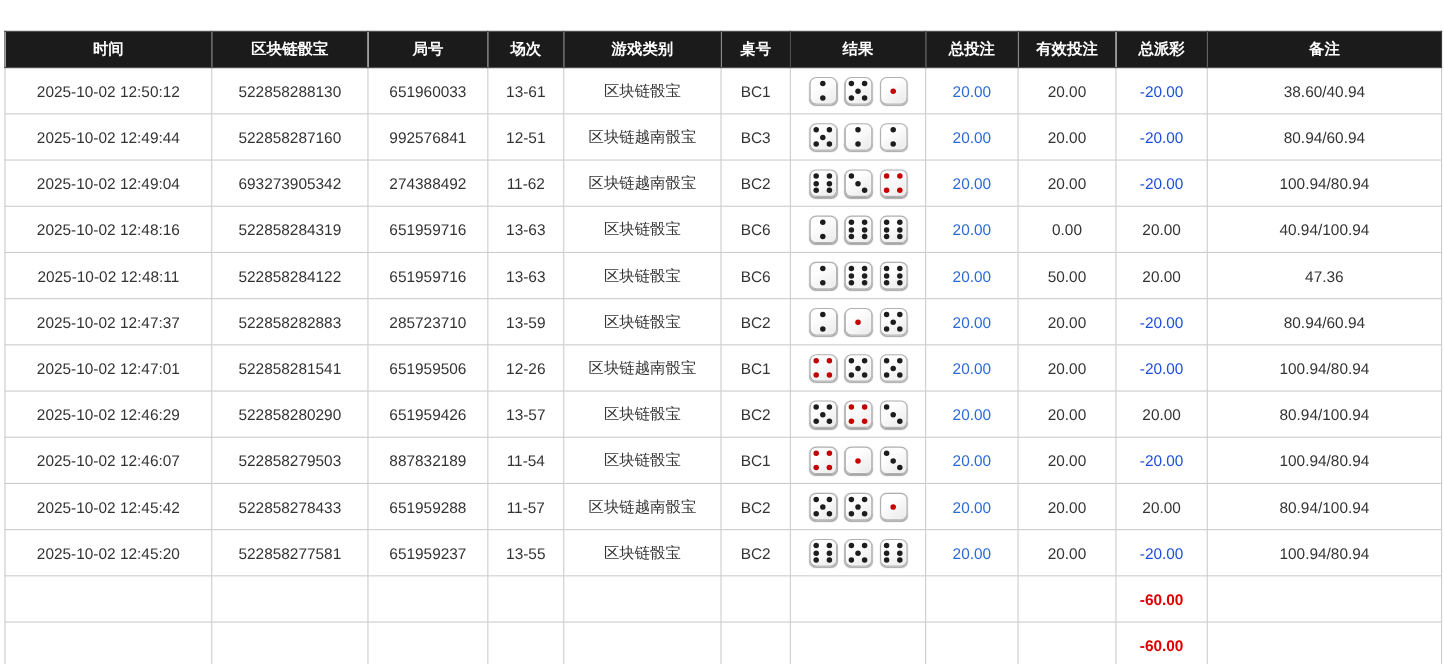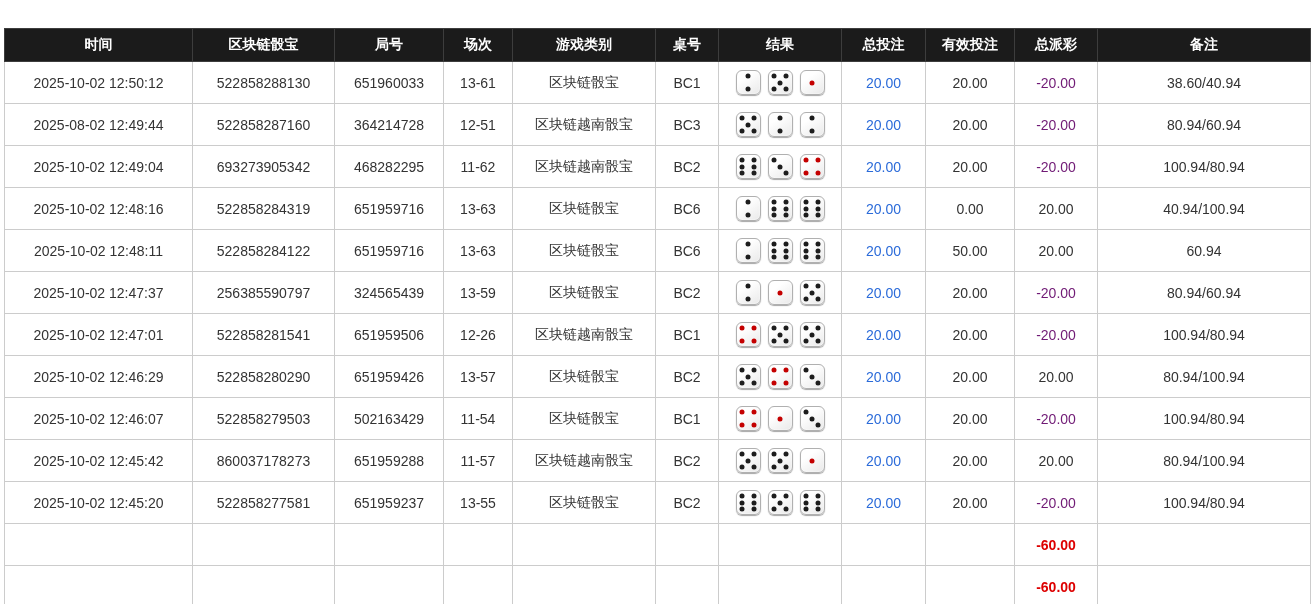--- a/index.html
+++ b/index.html
@@ -33,21 +33,21 @@
     background: #ffffff;
     border: 1px solid #cccccc;
     height: 42px;
     padding: 4px 4px;
     text-align: center;
     vertical-align: middle;
     white-space: nowrap;
     overflow: hidden;
   }
   .amount-link { color: #2b6bd9; cursor: pointer; text-decoration: none; }
-  .neg { color: #701a75; }
+  .neg { color: #1d4ed8; }
   tr.summary-row td {
     background: #a3a3a3;
     color: #ffffff;
     font-weight: bold;
     border: 2px solid #ffffff;
     height: 38px;
   }
   tr.summary-row td.neg-cell { color: #dd0000; }
   
   .dice-wrap { display: flex; justify-content: center; align-items: center; gap: 7px; }
@@ -126,23 +126,23 @@
               <span class="pip red" style="top: 50%; left: 50%;"></span>
             </span>
           </span>
         </td>
         <td><span class="amount-link">20.00</span></td>
         <td>20.00</td>
         <td class="neg">-20.00</td>
         <td>38.60/40.94</td>
       </tr>
       <tr>
-        <td>2025-08-02 12:49:44</td>
+        <td>2025-10-02 12:49:44</td>
         <td>522858287160</td>
-        <td>364214728</td>
+        <td>992576841</td>
         <td>12-51</td>
         <td>区块链越南骰宝</td>
         <td>BC3</td>
         <td>
           <span class="dice-wrap">
             <span class="die">
               <span class="pip" style="top: 22%; left: 22%;"></span>
               <span class="pip" style="top: 22%; left: 78%;"></span>
               <span class="pip" style="top: 50%; left: 50%;"></span>
               <span class="pip" style="top: 78%; left: 22%;"></span>
@@ -159,21 +159,21 @@
           </span>
         </td>
         <td><span class="amount-link">20.00</span></td>
         <td>20.00</td>
         <td class="neg">-20.00</td>
         <td>80.94/60.94</td>
       </tr>
       <tr>
         <td>2025-10-02 12:49:04</td>
         <td>693273905342</td>
-        <td>468282295</td>
+        <td>274388492</td>
         <td>11-62</td>
         <td>区块链越南骰宝</td>
         <td>BC2</td>
         <td>
           <span class="dice-wrap">
             <span class="die">
               <span class="pip" style="top: 22%; left: 22%;"></span>
               <span class="pip" style="top: 50%; left: 22%;"></span>
               <span class="pip" style="top: 78%; left: 22%;"></span>
               <span class="pip" style="top: 22%; left: 78%;"></span>
@@ -261,26 +261,26 @@
               <span class="pip" style="top: 78%; left: 22%;"></span>
               <span class="pip" style="top: 22%; left: 78%;"></span>
               <span class="pip" style="top: 50%; left: 78%;"></span>
               <span class="pip" style="top: 78%; left: 78%;"></span>
             </span>
           </span>
         </td>
         <td><span class="amount-link">20.00</span></td>
         <td>50.00</td>
         <td>20.00</td>
-        <td>60.94</td>
+        <td>47.36</td>
       </tr>
       <tr>
         <td>2025-10-02 12:47:37</td>
-        <td>256385590797</td>
-        <td>324565439</td>
+        <td>522858282883</td>
+        <td>285723710</td>
         <td>13-59</td>
         <td>区块链骰宝</td>
         <td>BC2</td>
         <td>
           <span class="dice-wrap">
             <span class="die">
               <span class="pip" style="top: 22%; left: 50%;"></span>
               <span class="pip" style="top: 78%; left: 50%;"></span>
             </span>
             <span class="die">
@@ -366,21 +366,21 @@
           </span>
         </td>
         <td><span class="amount-link">20.00</span></td>
         <td>20.00</td>
         <td>20.00</td>
         <td>80.94/100.94</td>
       </tr>
       <tr>
         <td>2025-10-02 12:46:07</td>
         <td>522858279503</td>
-        <td>502163429</td>
+        <td>887832189</td>
         <td>11-54</td>
         <td>区块链骰宝</td>
         <td>BC1</td>
         <td>
           <span class="dice-wrap">
             <span class="die">
               <span class="pip red" style="top: 22%; left: 22%;"></span>
               <span class="pip red" style="top: 22%; left: 78%;"></span>
               <span class="pip red" style="top: 78%; left: 22%;"></span>
               <span class="pip red" style="top: 78%; left: 78%;"></span>
@@ -395,21 +395,21 @@
             </span>
           </span>
         </td>
         <td><span class="amount-link">20.00</span></td>
         <td>20.00</td>
         <td class="neg">-20.00</td>
         <td>100.94/80.94</td>
       </tr>
       <tr>
         <td>2025-10-02 12:45:42</td>
-        <td>860037178273</td>
+        <td>522858278433</td>
         <td>651959288</td>
         <td>11-57</td>
         <td>区块链越南骰宝</td>
         <td>BC2</td>
         <td>
           <span class="dice-wrap">
             <span class="die">
               <span class="pip" style="top: 22%; left: 22%;"></span>
               <span class="pip" style="top: 22%; left: 78%;"></span>
               <span class="pip" style="top: 50%; left: 50%;"></span>

